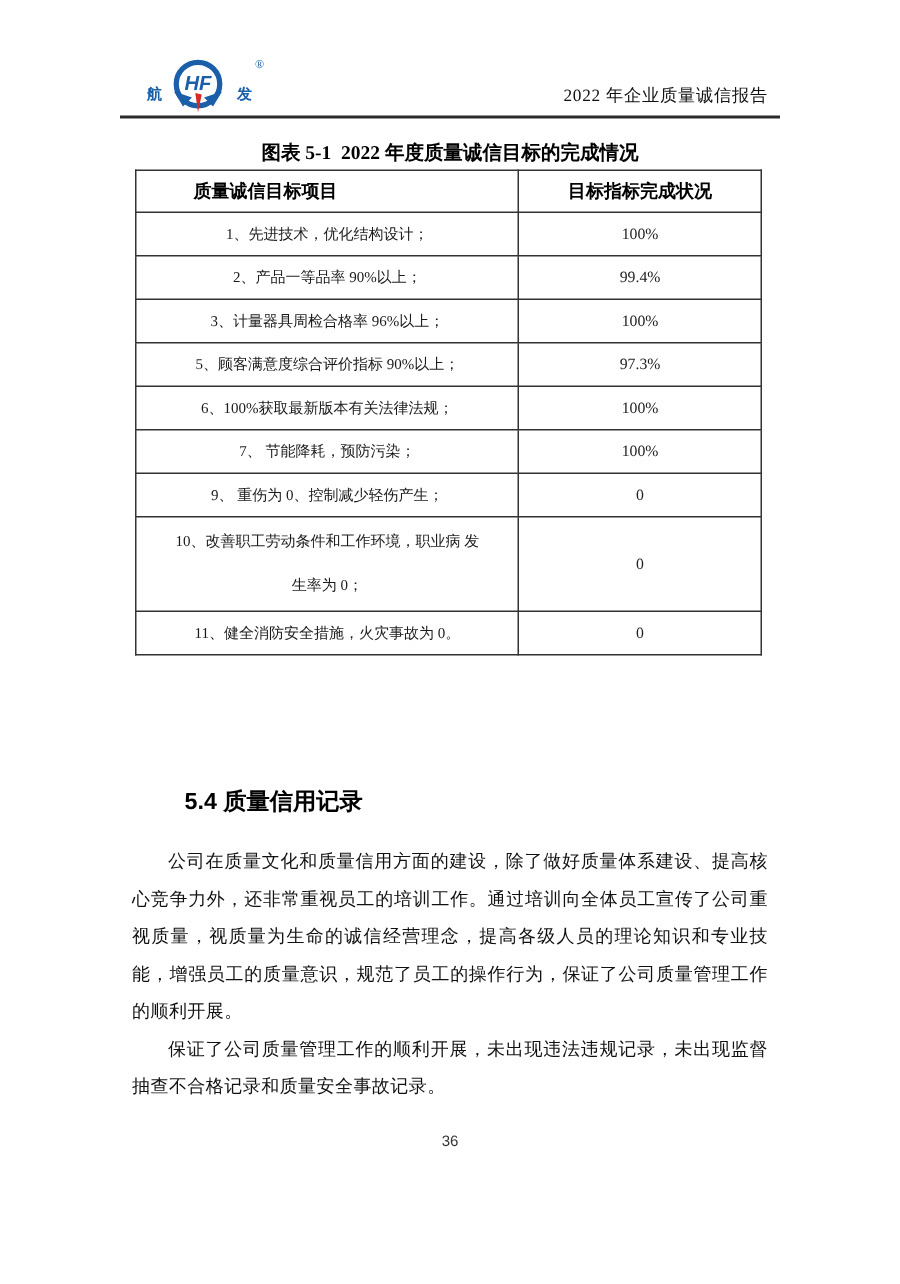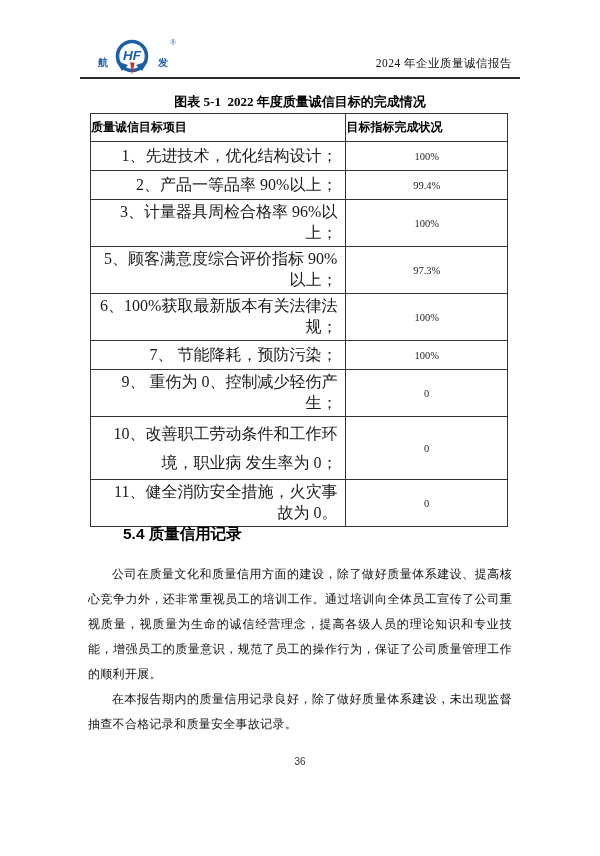--- a/index.html
+++ b/index.html
@@ -20,24 +20,24 @@
   .logo svg { position:absolute; left:15px; top:0; }
 
   
   .caption { position:absolute; left:0; top:93px; width:600px; text-align:center;
              font-weight:bold; font-size:13px; white-space:pre; color:#000; }
   table.goals { position:absolute; left:90px; top:113px; width:418px; border-collapse:collapse; }
   table.goals td, table.goals th { border:1px solid #333; }
   table.goals col.c1 { width:256px; }
   table.goals col.c2 { width:162px; }
   table.goals th { height:28px; font-size:12px; font-weight:bold; color:#000; }
-  table.goals th.h1 { text-align:left; }
-  table.goals th.h2 { text-align:left; }
+  table.goals th.h1 { text-align:left; padding-left:38px; }
+  table.goals th.h2 { text-align:center; }
   table.goals td { height:29px; vertical-align:middle; }
-  table.goals td.item { text-align:right; font-size:16px; padding:2px 8px; }
+  table.goals td.item { text-align:center; font-size:10px; padding:2px 23px; }
   table.goals td.val  { text-align:center; font-size:10.5px; color:#222; }
   table.goals tr.row-double td.item { line-height:29px;margin-left:16px; }
 
   
   .sec-heading { position:absolute; left:95px; top:524px; font-size:15.5px; font-weight:bold;
                  color:#000; font-family:"Liberation Sans","DejaVu Sans",sans-serif;margin-left:28px; }
   .body-text { position:absolute; left:88px; top:562px; width:424px; }
   .body-text p { font-size:12px; line-height:25px; text-align:justify; text-indent:2em;
                  color:#111; letter-spacing:0.3px; }
 
@@ -55,21 +55,21 @@
     <svg width="38" height="40" viewBox="0 0 38 40">
       <circle cx="19" cy="18" r="14.5" fill="#ffffff" stroke="#1a5fa8" stroke-width="3.5"></circle>
       <path d="M3,23 L15,27 L9,33 Z" fill="#1a5fa8"></path>
       <path d="M35,23 L23,27 L29,33 Z" fill="#1a5fa8"></path>
       <path d="M17.2,24 L19,37 L21.5,25 Z" fill="#d22d25"></path>
       <text x="19" y="22" text-anchor="middle" font-size="13.5" font-weight="bold" font-family="Liberation Sans, DejaVu Sans, sans-serif" fill="#1a5fa8" font-style="italic">HF</text>
     </svg>
     <span class="reg">®</span>
     <span class="cn cn-right">发</span>
   </div>
-  <div class="hdr-title">2024 年企业质量诚信报告</div>
+  <div class="hdr-title">2022 年企业质量诚信报告</div>
   <div class="hdr-rule"></div>
 
   <div class="caption">图表 5-1  2022 年度质量诚信目标的完成情况</div>
 
   <table class="goals">
     <colgroup>
         <col class="c1">
         <col class="c2">
       </colgroup>
     <tbody>
@@ -112,18 +112,18 @@
     <tr>
       <td class="item">11、健全消防安全措施，火灾事故为 0。</td>
       <td class="val">0</td>
     </tr>
   </tbody>
     </table>
 
   <div class="sec-heading">5.4 质量信用记录</div>
   <div class="body-text">
     <p>公司在质量文化和质量信用方面的建设，除了做好质量体系建设、提高核心竞争力外，还非常重视员工的培训工作。通过培训向全体员工宣传了公司重视质量，视质量为生命的诚信经营理念，提高各级人员的理论知识和专业技能，增强员工的质量意识，规范了员工的操作行为，保证了公司质量管理工作的顺利开展。</p>
-    <p>在本报告期内的质量信用记录良好，除了做好质量体系建设，未出现监督抽查不合格记录和质量安全事故记录。</p>
+    <p>保证了公司质量管理工作的顺利开展，未出现违法违规记录，未出现监督抽查不合格记录和质量安全事故记录。</p>
   </div>
 
   <div class="pageno">36</div>
 
 </div>
 
 </body></html>

